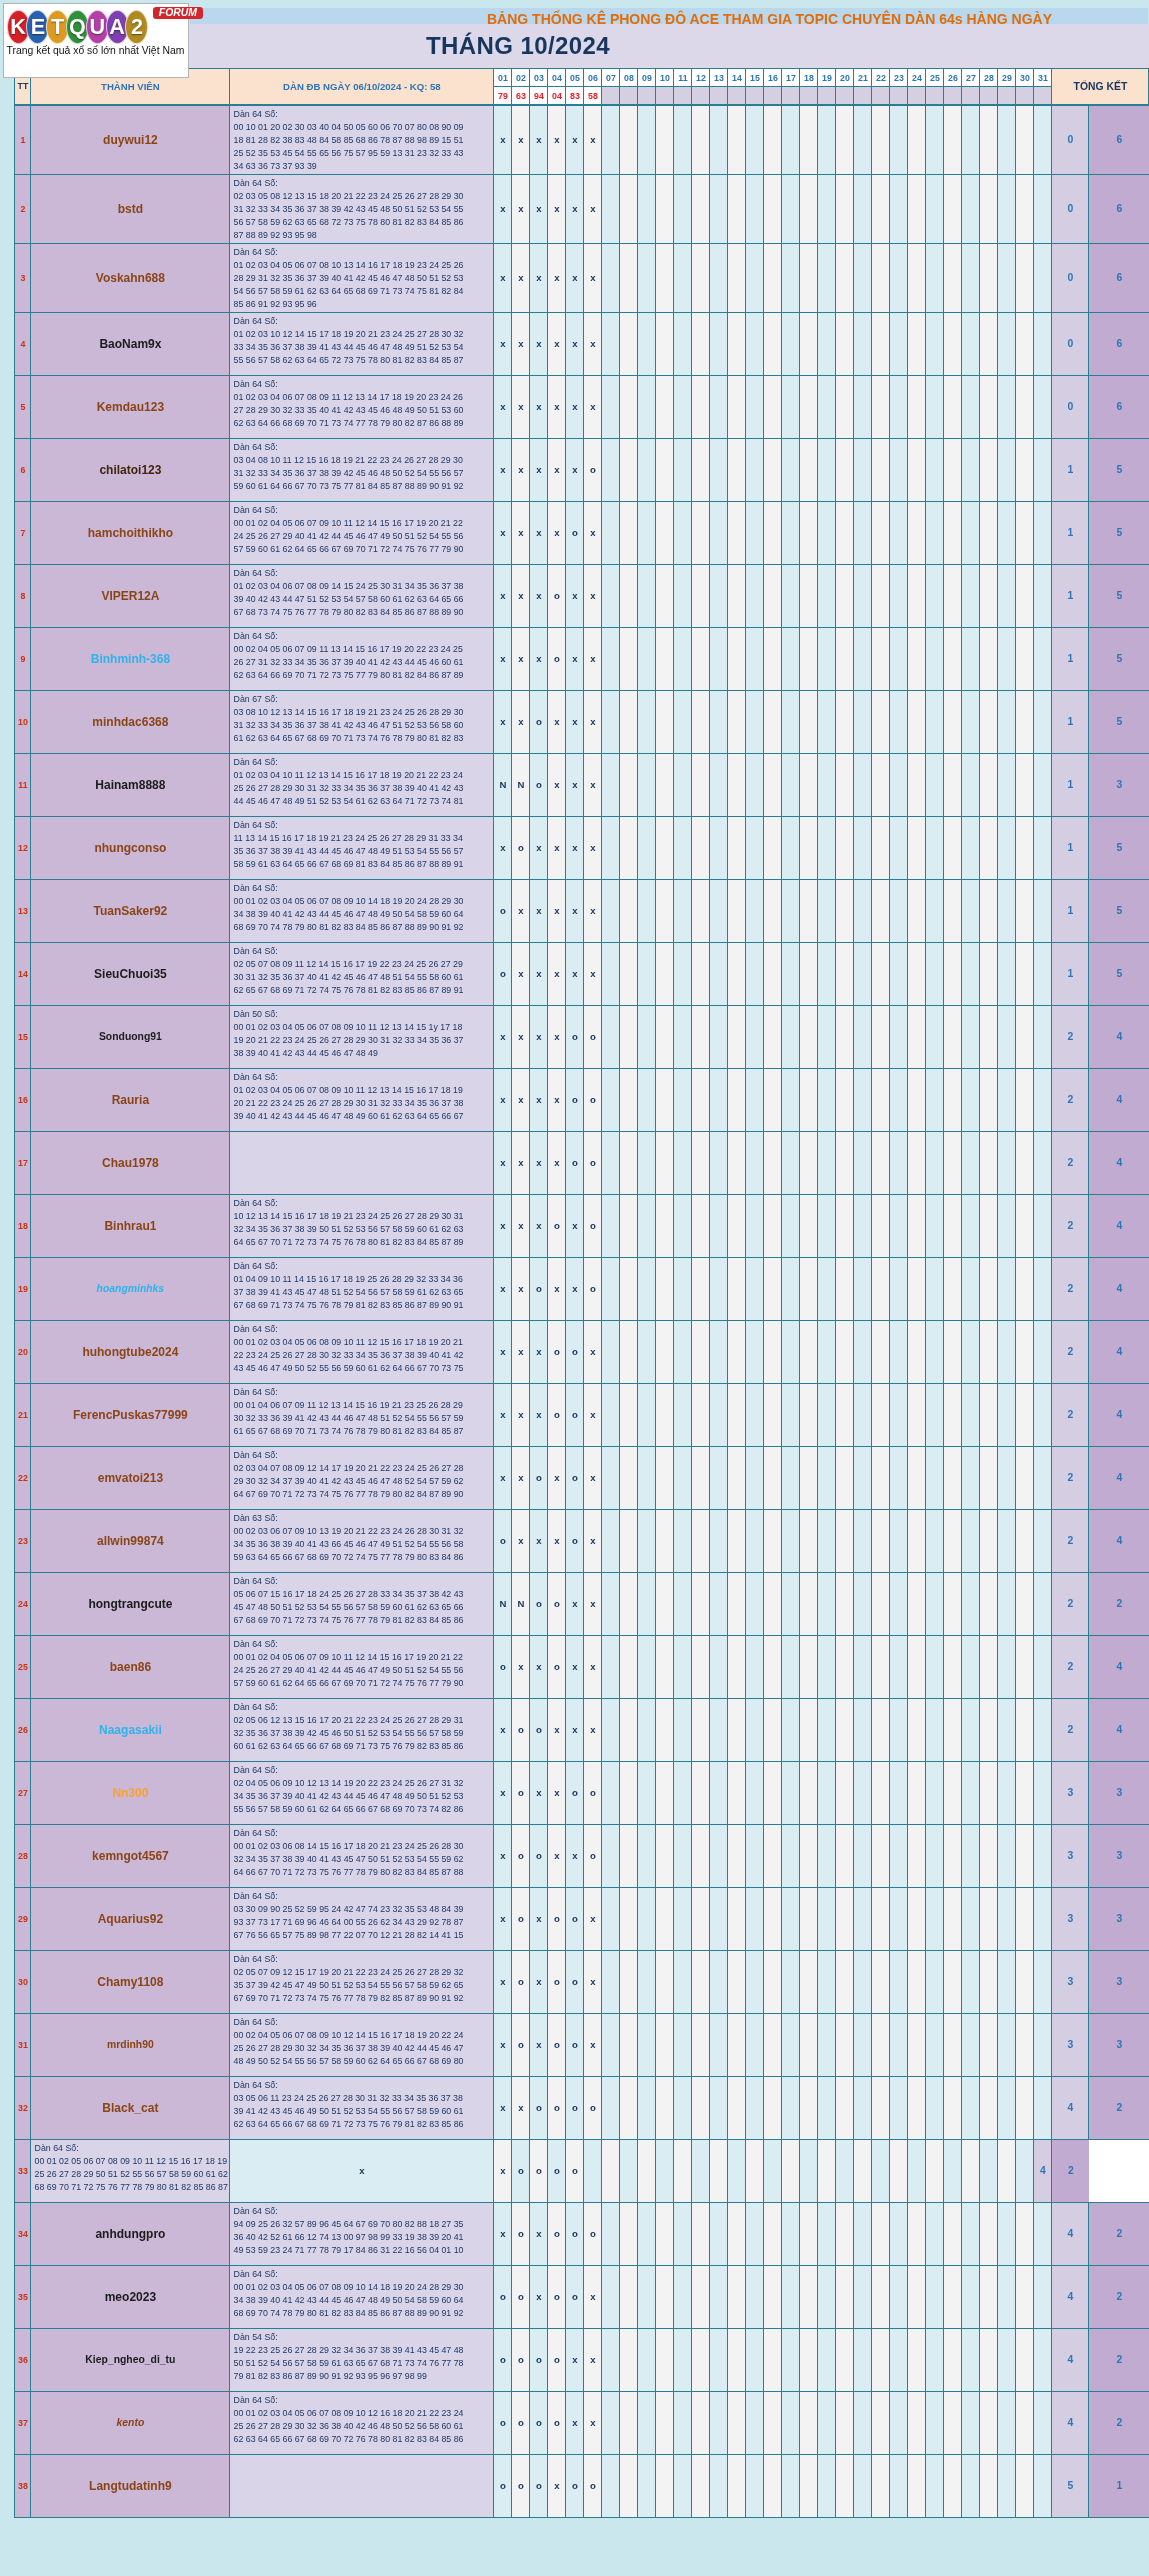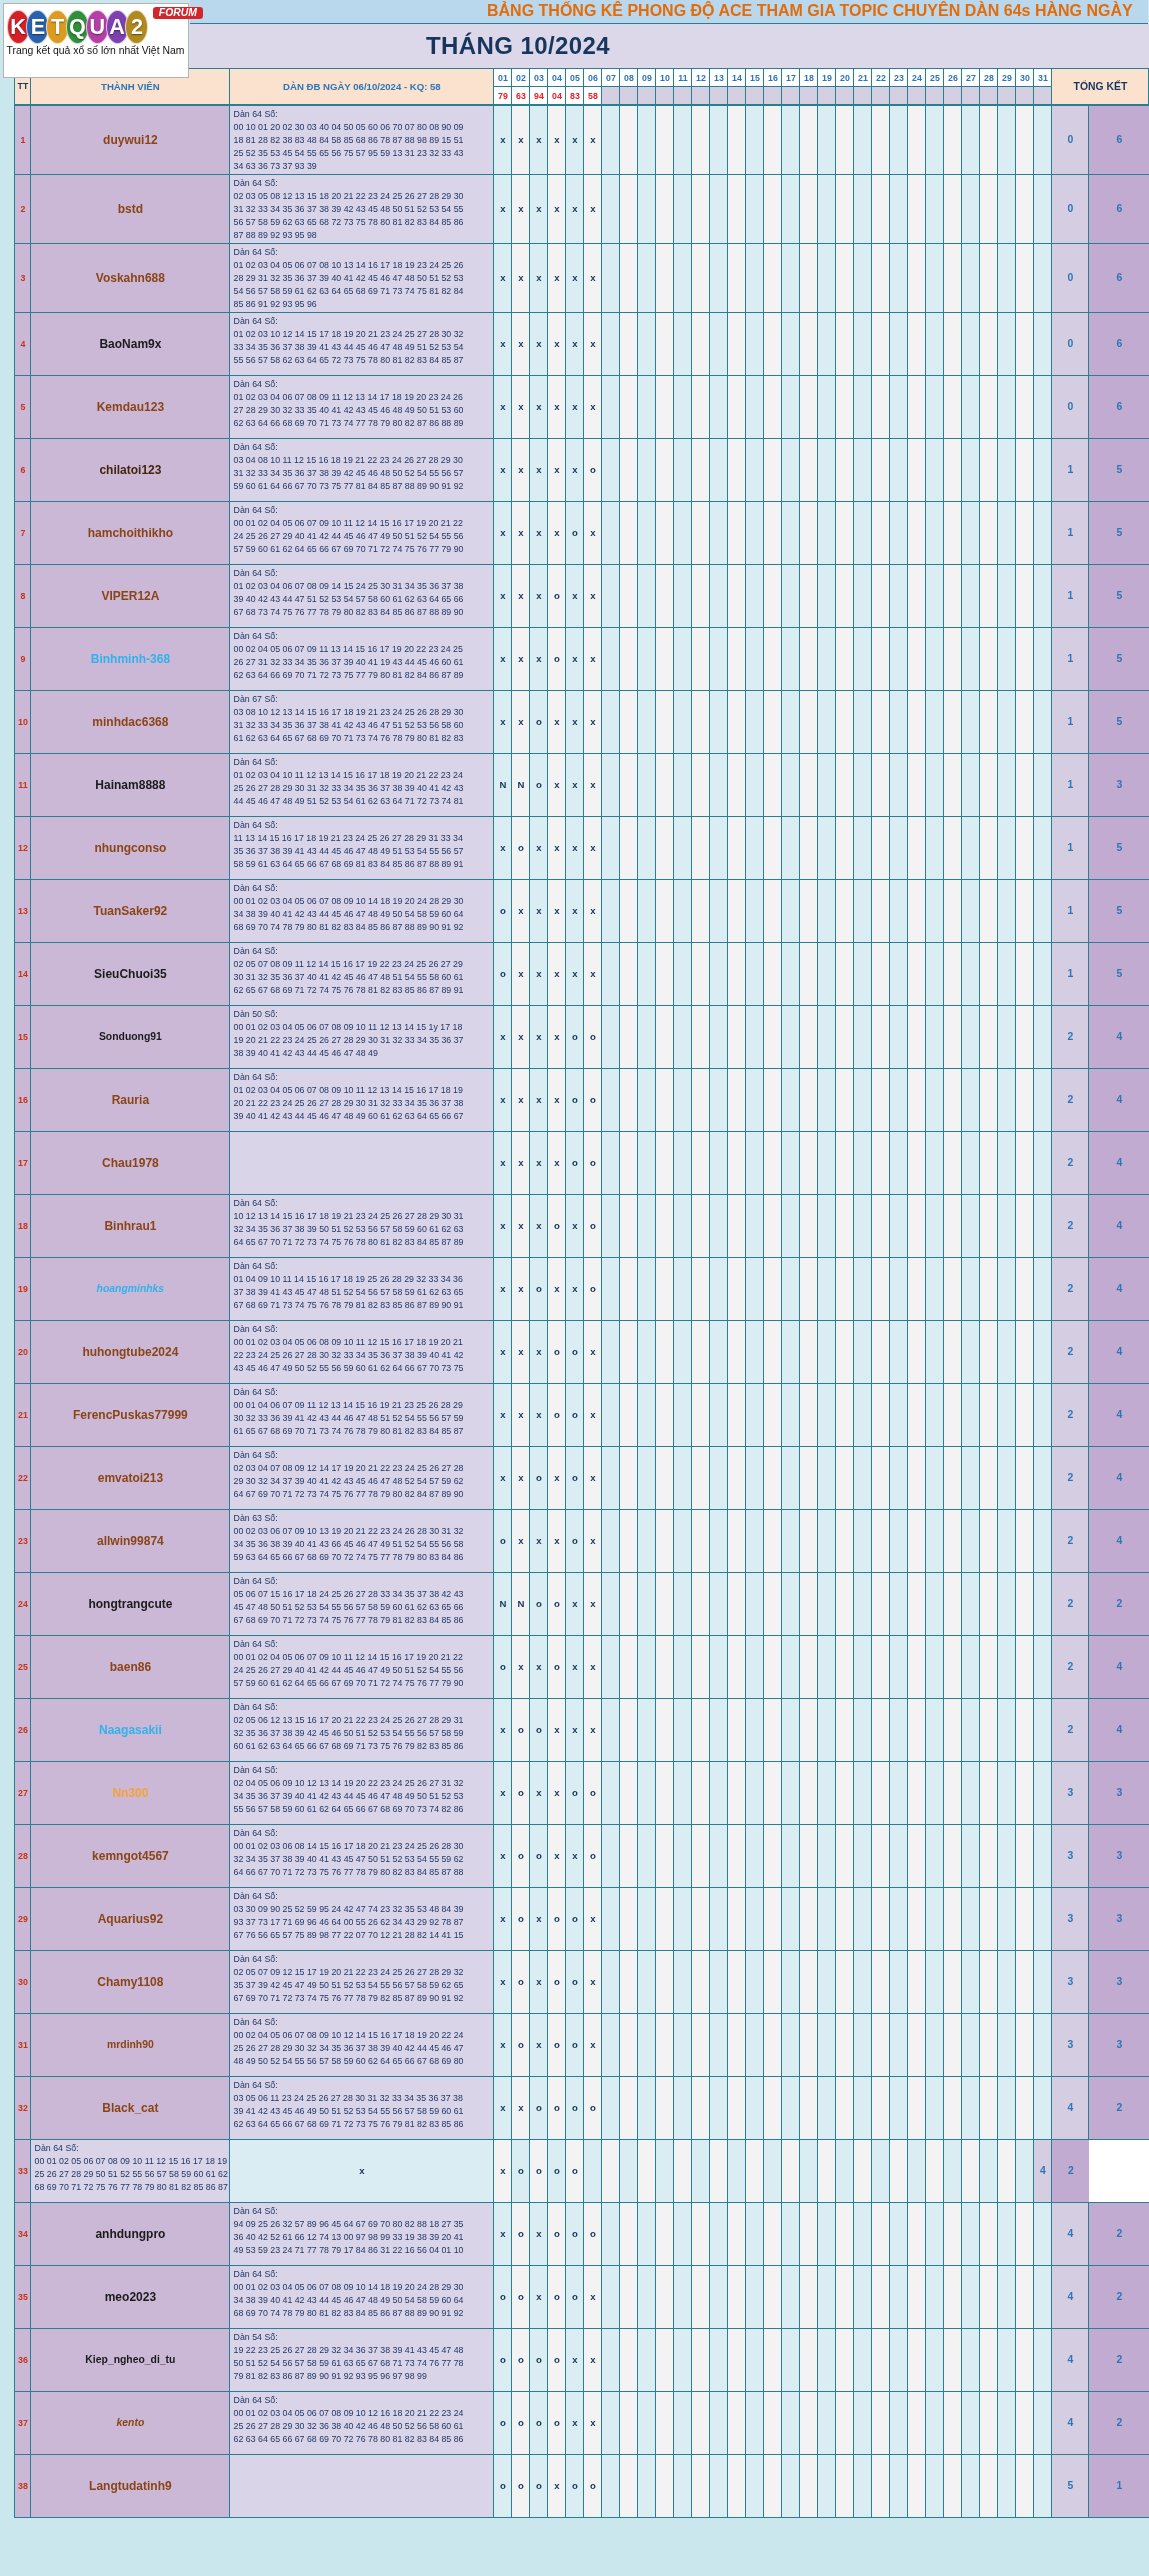--- a/index.html
+++ b/index.html
@@ -11,23 +11,23 @@
   .logo-box{position:absolute;left:3.2px;top:3.2px;width:186px;height:75px;background:#fff;
     border:0.8px solid #b3b3b3;box-sizing:border-box;padding:2.4px 1.6px 0 2.4px;z-index:6}
   .letters{white-space:nowrap;height:35px}
   .letter{display:inline-block;width:21px;height:32px;border-radius:50%;color:#fff;font-weight:bold;
     font-size:21.6px;line-height:32px;text-align:center;margin-right:-3.2px;
     text-shadow:0 0.8px 1.6px rgba(0,0,0,.45);border:0.8px solid rgba(255,255,255,.7)}
   .forum-badge{display:inline-block;background:#d3262c;color:#fff;font-style:italic;font-weight:bold;
     font-size:10.4px;padding:0.8px 5.6px;border-radius:3.2px;vertical-align:17.6px;margin-left:8px}
   .subtitle{font-size:10.4px;color:#141414;margin-top:3.2px;white-space:nowrap;letter-spacing:0}
   
-  .titlebar{position:absolute;left:190px;top:0;width:958px;height:24px;background:#b9d8ee;
+  .titlebar{position:absolute;left:190px;top:8px;width:958px;height:24px;background:#b9d8ee;
     border-bottom:1.6px solid #2a7e91;box-sizing:border-box;color:#e36c0a;font-weight:bold;
-    font-size:16px;line-height:22.4px;padding-left:297px;white-space:nowrap}
+    font-size:14px;line-height:22.4px;padding-left:297px;white-space:nowrap}
   .month-band{position:absolute;left:190px;top:24px;width:1036px;height:44px;background:#dcd7e9;
     box-sizing:border-box;color:#17365d;font-weight:bold;font-size:24px;line-height:44px;
     padding-left:236px;letter-spacing:0.4px}
   
   .tbl{position:absolute;left:14.4px;top:68px;border:1.6px solid #2a7e91;background:#fff}
   .ghead,.grow{display:grid;grid-template-columns:16px 199px 264px repeat(31,18px) 37px 60px}
   .ghead{grid-template-rows:18.4px 17.6px}
   .hc,.c{border-right:0.8px solid #2a7e91;box-sizing:border-box;display:flex;align-items:center;justify-content:center;overflow:hidden}
   .hc{border-bottom:0.8px solid #2a7e91}
   .h-peach{background:#fbe2cf;grid-row:1/3;font-weight:bold;color:#2e75b6;font-size:9.6px}
@@ -479,21 +479,21 @@
         <div class="c day odd"></div>
         <div class="c t1">1</div>
         <div class="c t2">5</div>
       </div>
       <div class="grow">
         <div class="c tt">9</div>
         <div class="c name n-blue">Binhminh-368</div>
         <div class="c nums">
           <div>Dàn 64 Số:</div>
           <div>00 02 04 05 06 07 09 11 13 14 15 16 17 19 20 22 23 24 25</div>
-          <div>26 27 31 32 33 34 35 36 37 39 40 41 19 43 44 45 46 60 61</div>
+          <div>26 27 31 32 33 34 35 36 37 39 40 41 42 43 44 45 46 60 61</div>
           <div>62 63 64 66 69 70 71 72 73 75 77 79 80 81 82 84 86 87 89</div>
         </div>
         <div class="c day odd">x</div>
         <div class="c day even">x</div>
         <div class="c day odd">x</div>
         <div class="c day even">o</div>
         <div class="c day odd">x</div>
         <div class="c day even">x</div>
         <div class="c day odd"></div>
         <div class="c day even"></div>

